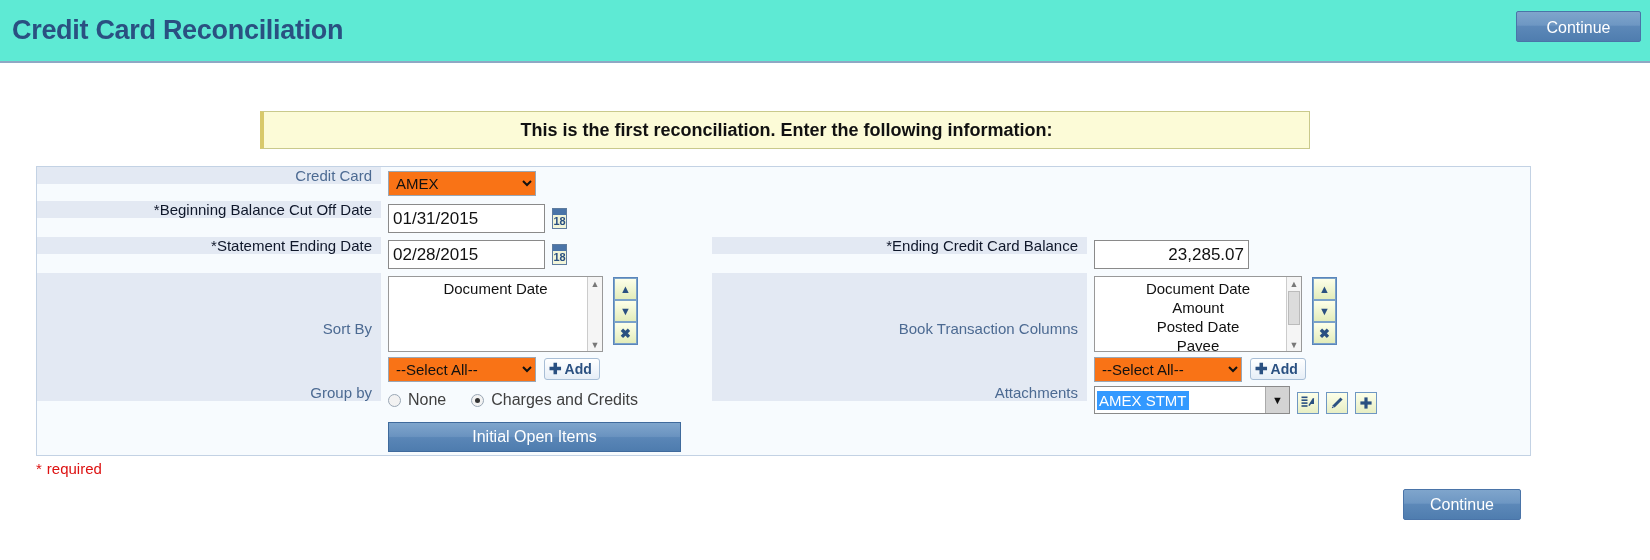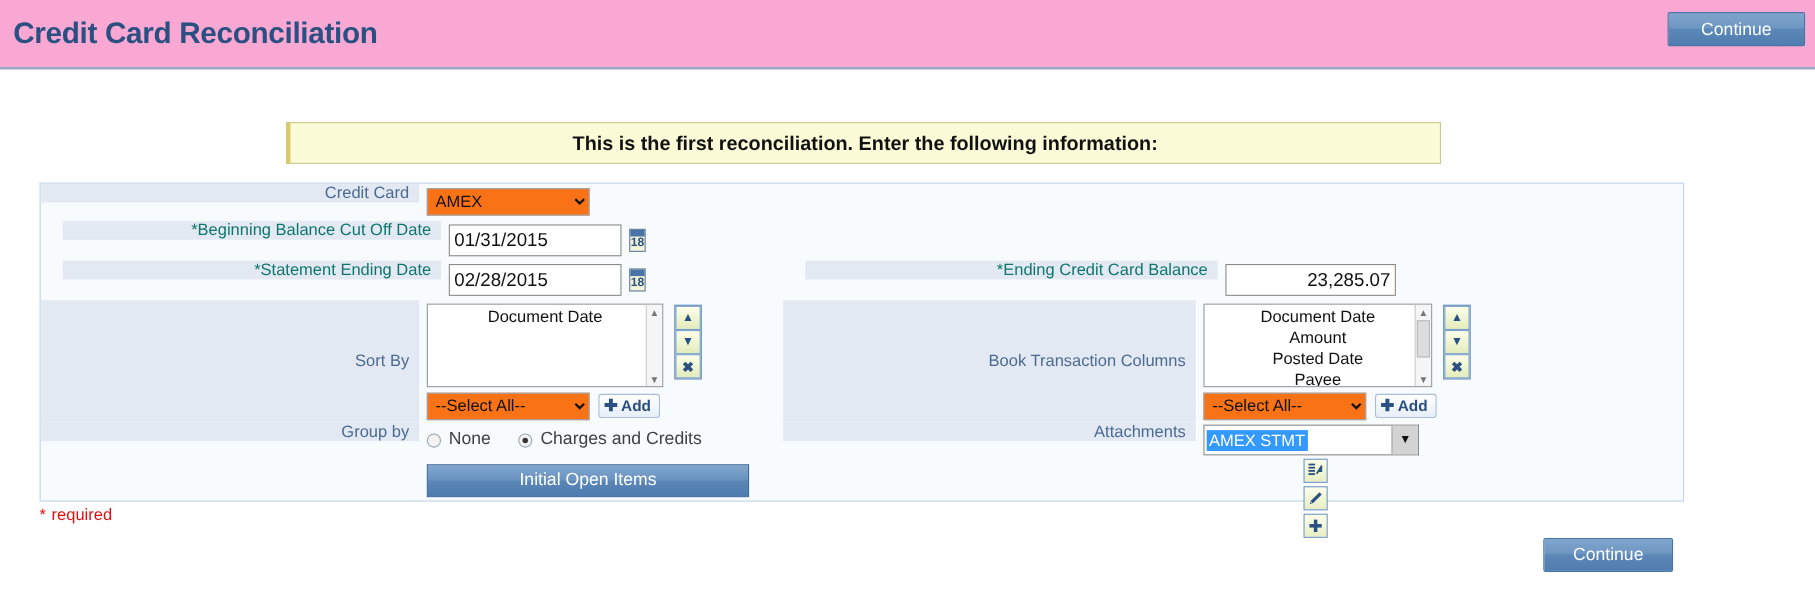--- a/index.html
+++ b/index.html
@@ -8,21 +8,21 @@
     width: 1650px; height: 560px;
     background: #ffffff;
     font-family: "Liberation Sans", sans-serif;
     overflow: hidden;
   }
 
   
   .header {
     position: relative;
     height: 63px;
-    background: #f9a8d4;
+    background: #5eead4;
     border-bottom: 2px solid #8fa8c4;
     display: flex;
     align-items: center;
   }
   .header-title {
     font-size: 27px;
     font-weight: bold;
     color: #2a5081;
     padding-left: 12px;
     letter-spacing: -0.3px;
@@ -79,21 +79,21 @@
   .lbl {
     background: #e3e9f3;
     text-align: right;
     padding-right: 9px;
     font-size: 15px;
     color: #4c6a92;
     display: flex;
     align-items: center;
     justify-content: flex-end;
   }
-  .lbl.req { color: #0f766e; margin-left: 20px; }
+  .lbl.req { color: #0f172a; }
   .lbl-L { width: 344px; }
   .lbl-R { width: 375px; }
   .fld {
     display: flex;
     align-items: flex-start;
     padding-left: 7px;
   }
 
   .h-card  { height: 34px; }
   .h-date  { height: 36px; }
@@ -237,21 +237,21 @@
     width: 293px; height: 30px;
     margin-top: 2px;
     border: 1px solid #3f6a9c;
     background: linear-gradient(to bottom, #7fa5cc 0%, #6a93c0 48%, #5a86b7 52%, #4e7cae 100%);
     color: #ffffff; font-size: 16px;
     font-family: "Liberation Sans", sans-serif;
     cursor: pointer;
   }
 
   
-  .att-wrap { display: flex; align-items: center; margin-top: 2px; flex-direction: column; }
+  .att-wrap { display: flex; align-items: flex-end; margin-top: 2px; }
   .att-combo {
     width: 196px; height: 28px;
     border: 1px solid #8a8a8a;
     background: #ffffff;
     display: flex; align-items: center;
     position: relative;
   }
   .att-val {
     background: #3399ff; color: #ffffff;
     font-size: 15px; padding: 1px 2px;

